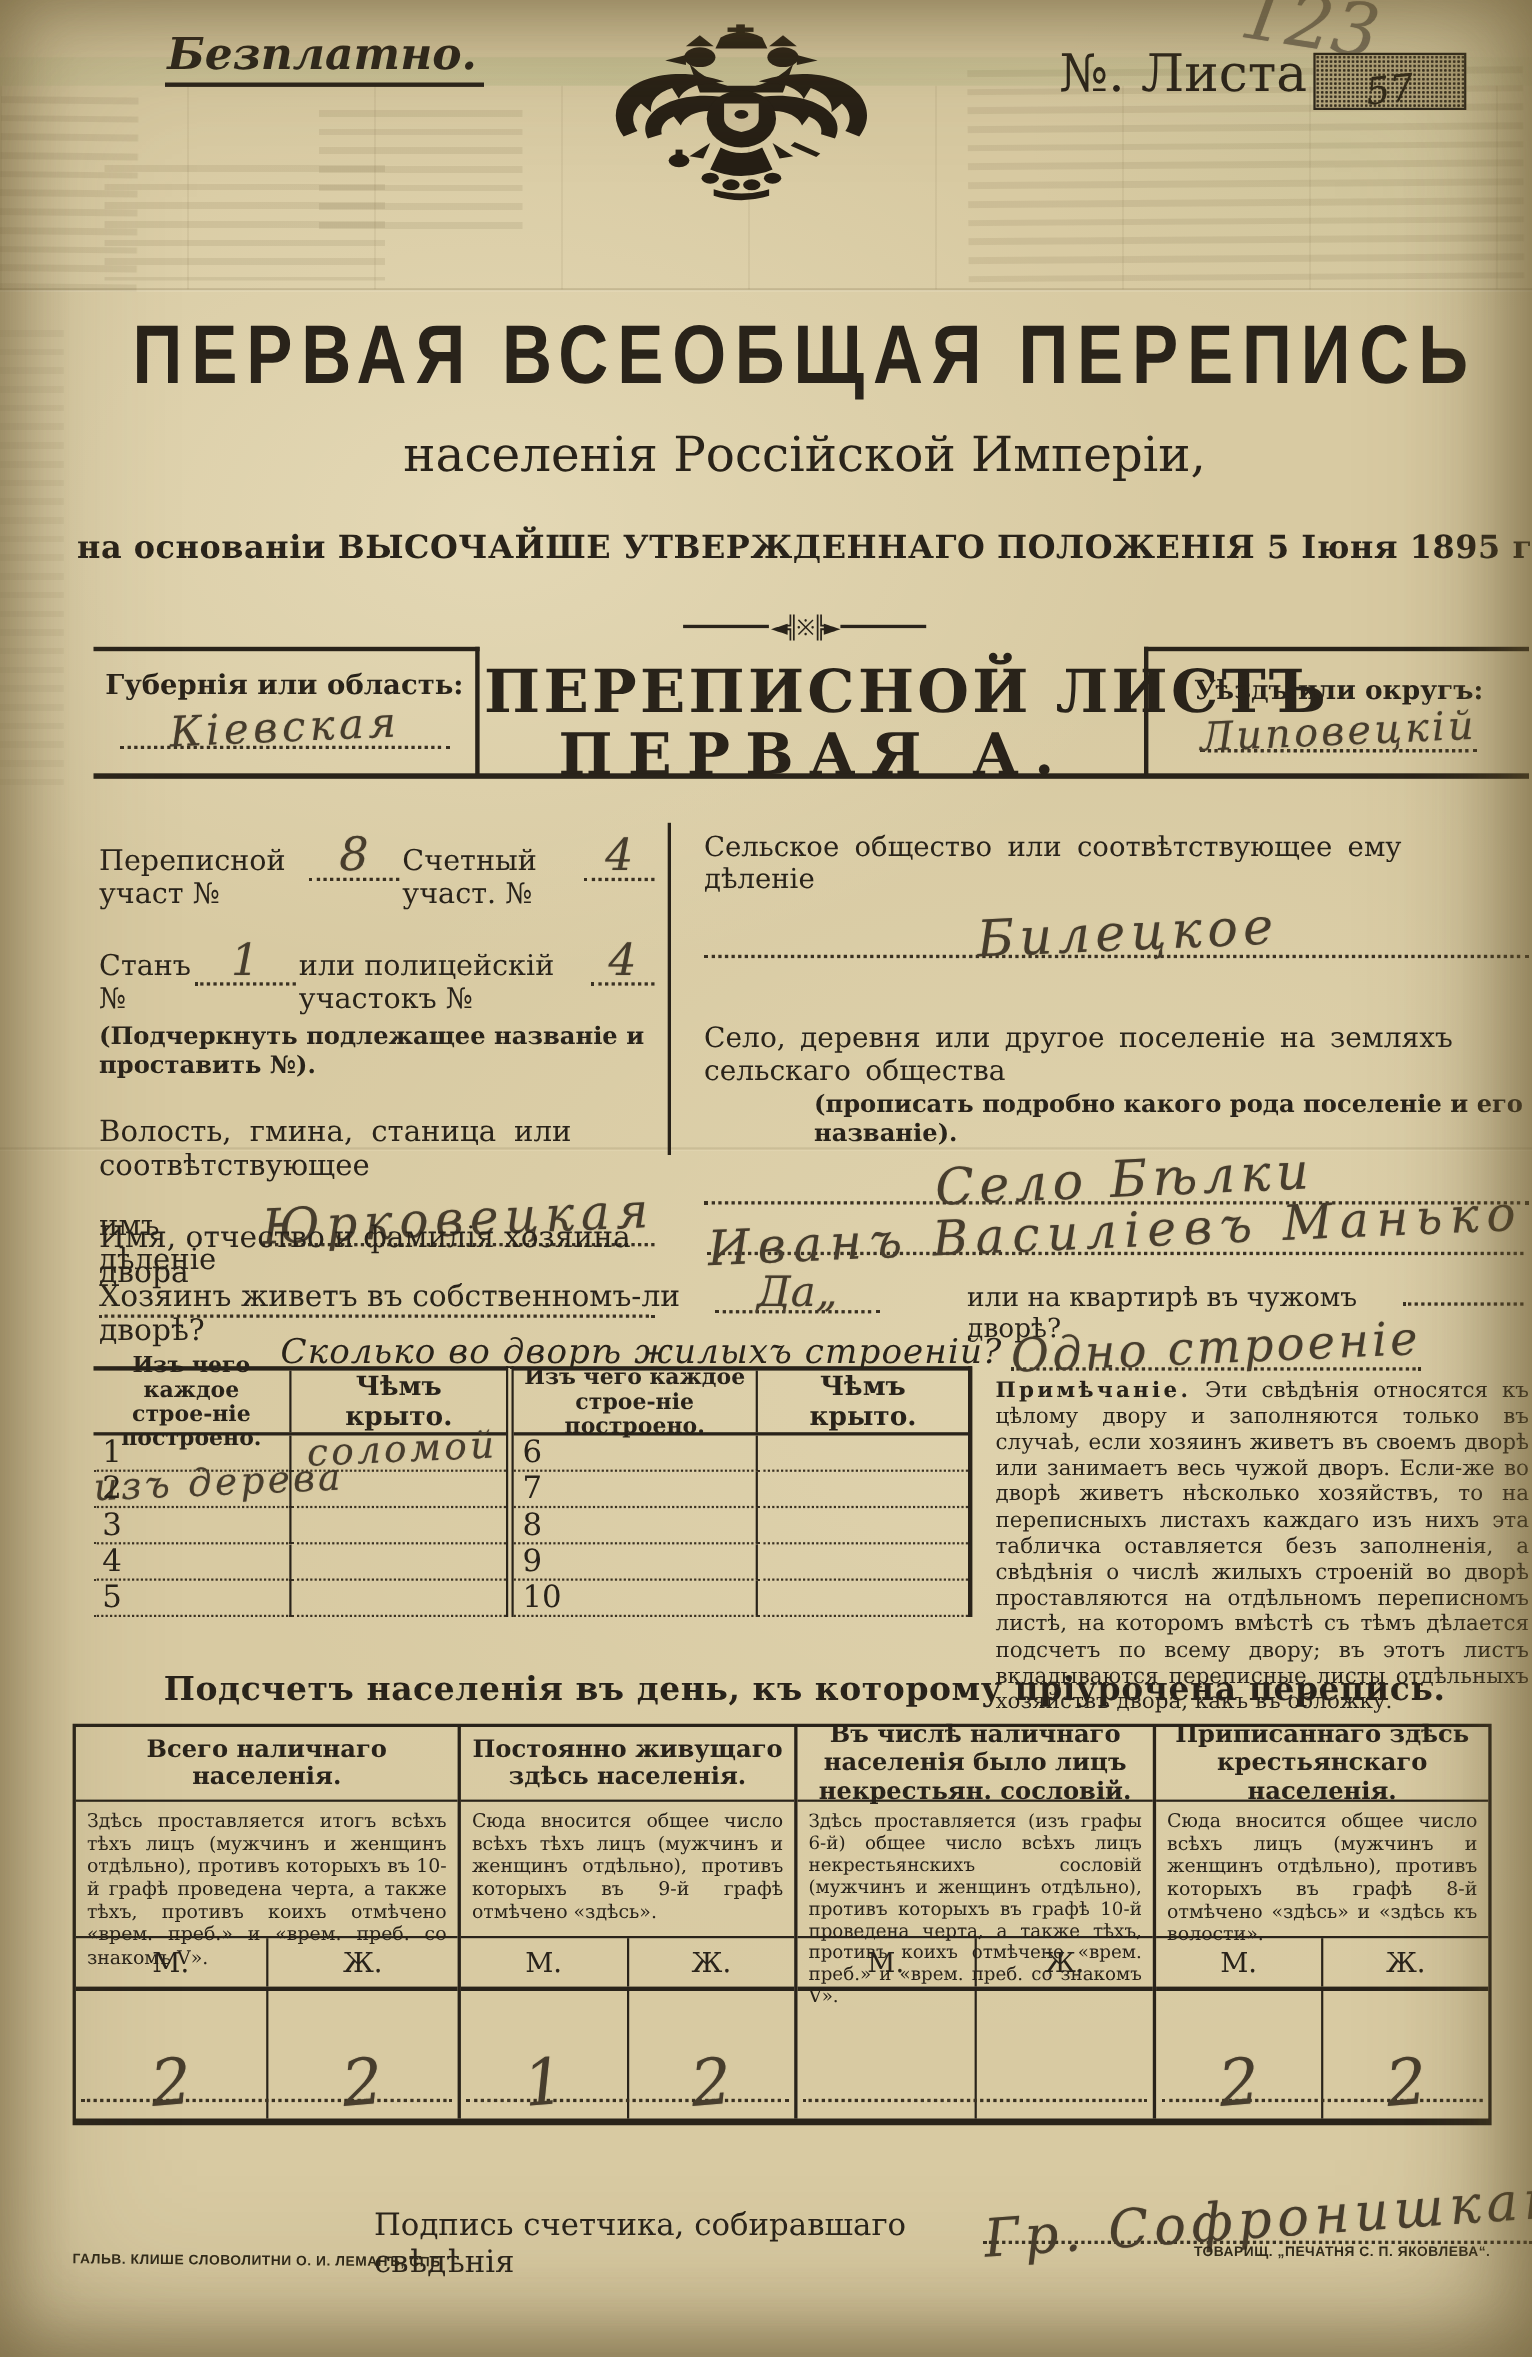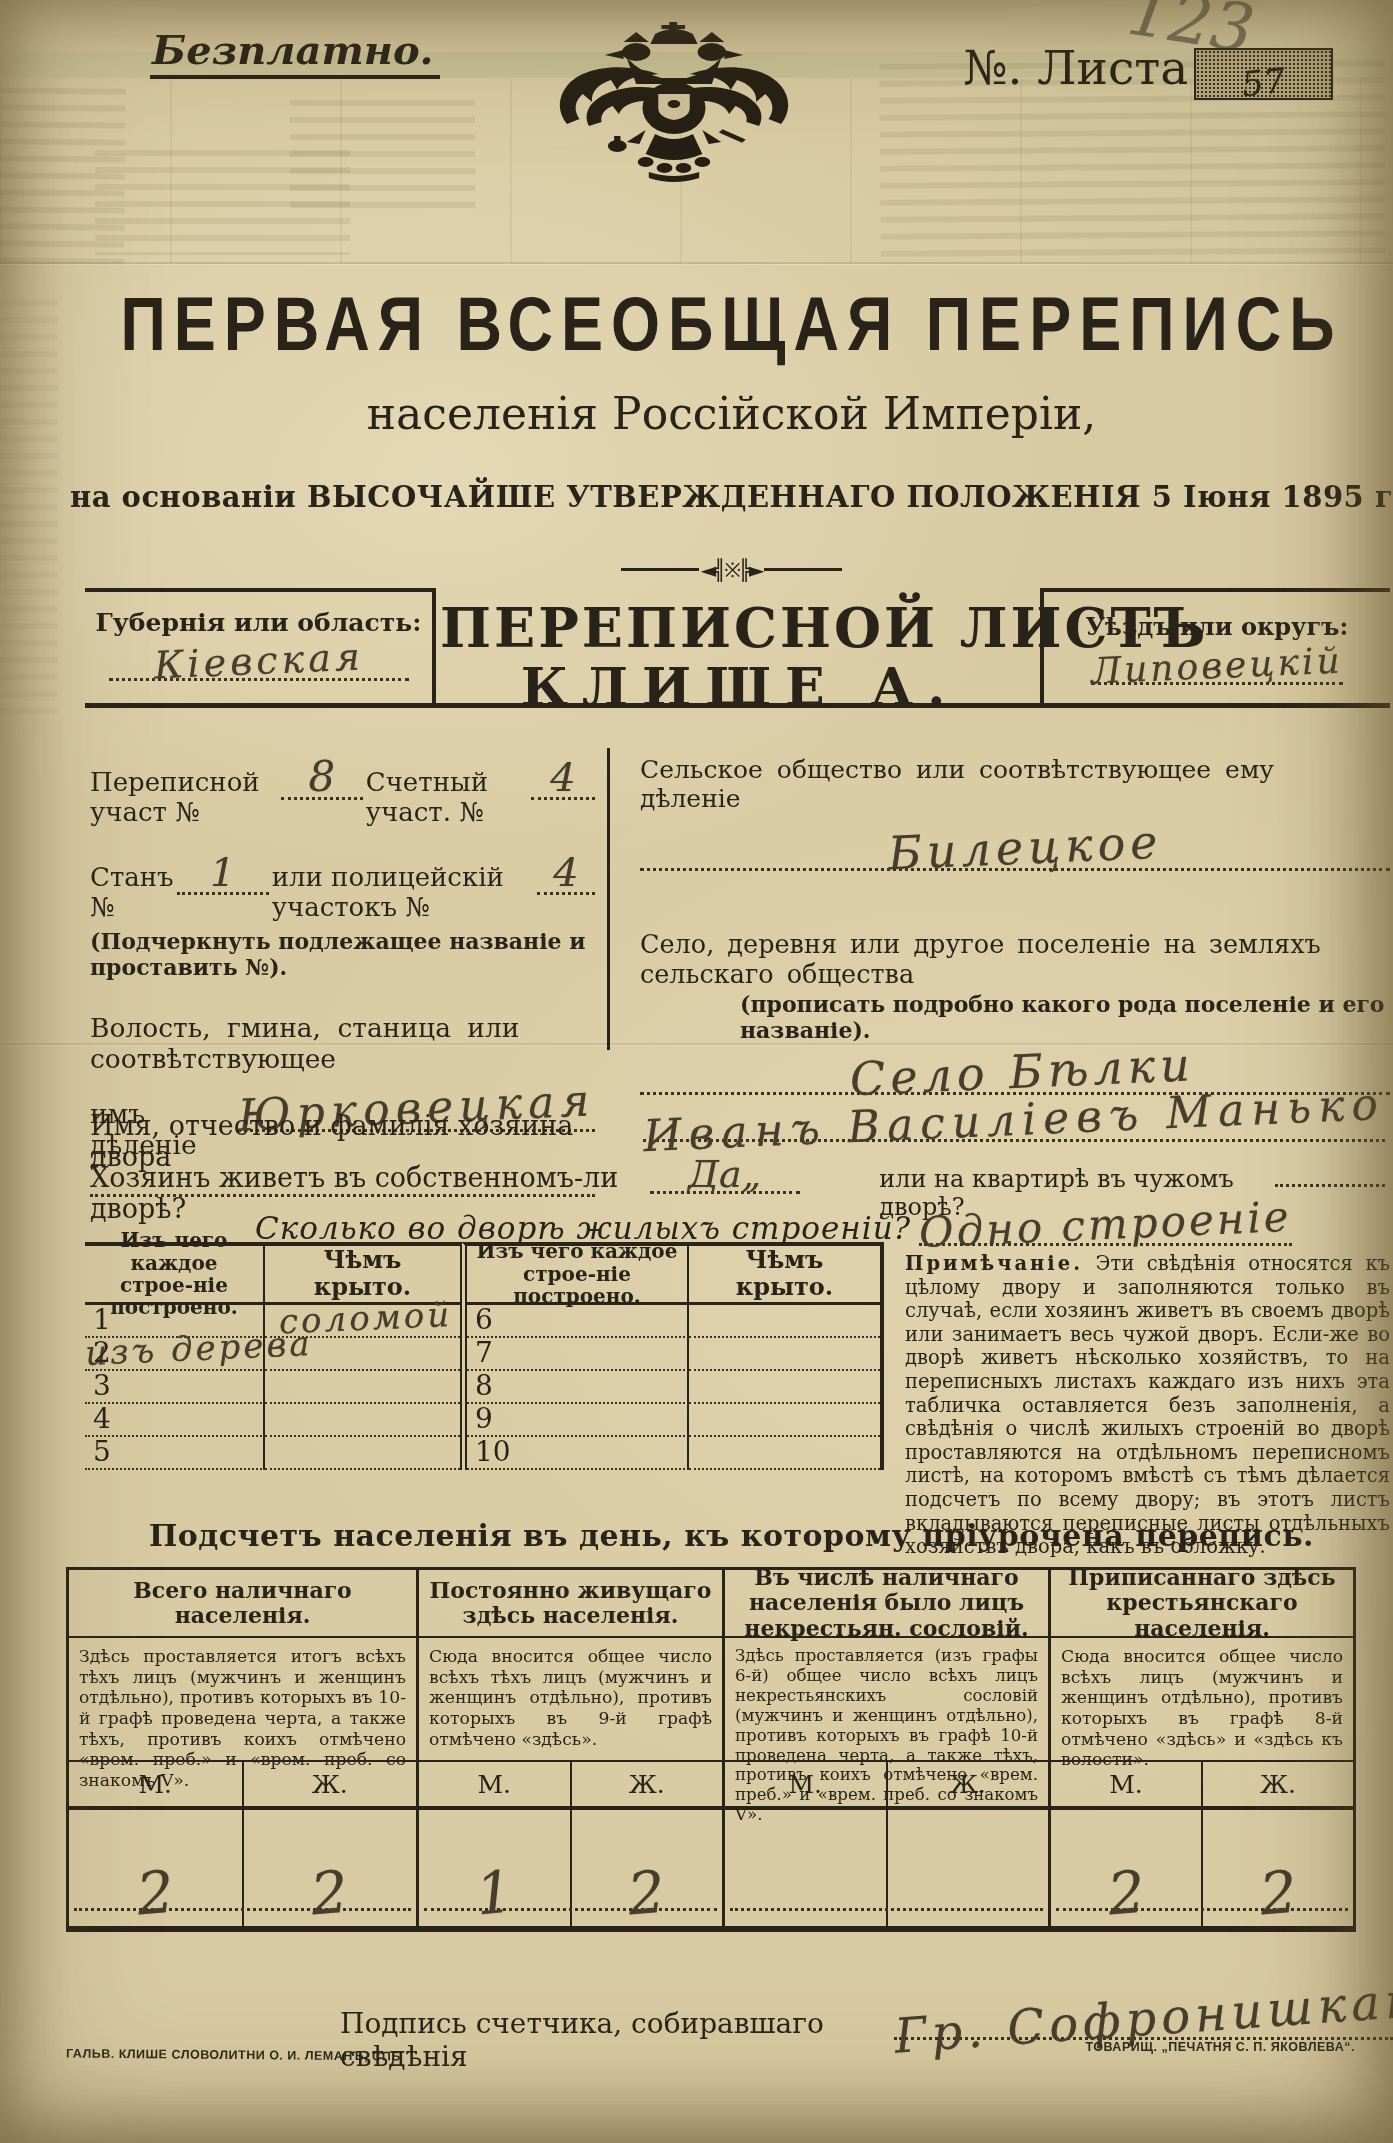--- a/index.html
+++ b/index.html
@@ -139,21 +139,21 @@
 
   <div class="abs" style="left:85px;top:588px;width:351px;height:117px;border-top:4px solid #29231a;border-right:4px solid #29231a;box-sizing:border-box;padding-top:16px;">
     <div class="boxlabel" style="font-size:25px;">Губернія или область:</div>
     <div style="text-align:center;margin-top:2px;">
       <span class="fill" style="min-width:300px;"><span class="hand tilt" style="font-size:38px;letter-spacing:4px;">Кіевская</span></span>
     </div>
   </div>
 
   <div class="abs" style="left:440px;top:596px;width:600px;text-align:center;">
     <div style="font-size:54px;font-weight:bold;letter-spacing:3px;white-space:nowrap;">ПЕРЕПИСНОЙ ЛИСТЪ</div>
-    <div style="font-size:52px;font-weight:bold;letter-spacing:14px;margin-top:-4px;">КЛИШЕ А.</div>
+    <div style="font-size:52px;font-weight:bold;letter-spacing:14px;margin-top:-4px;">ПЕРВАЯ А.</div>
   </div>
 
   <div class="abs" style="left:1040px;top:588px;width:350px;height:117px;border-top:4px solid #29231a;border-left:4px solid #29231a;box-sizing:border-box;padding-top:20px;">
     <div class="boxlabel" style="font-size:24px;">Уѣздъ или округъ:</div>
     <div style="text-align:center;margin-top:4px;">
       <span class="fill" style="min-width:240px;"><span class="hand tilt" style="font-size:36px;letter-spacing:3px;">Липовецкій</span></span>
     </div>
   </div>
 
   <div class="abs" style="left:85px;top:703px;width:1305px;height:5px;background:#29231a;"></div>

